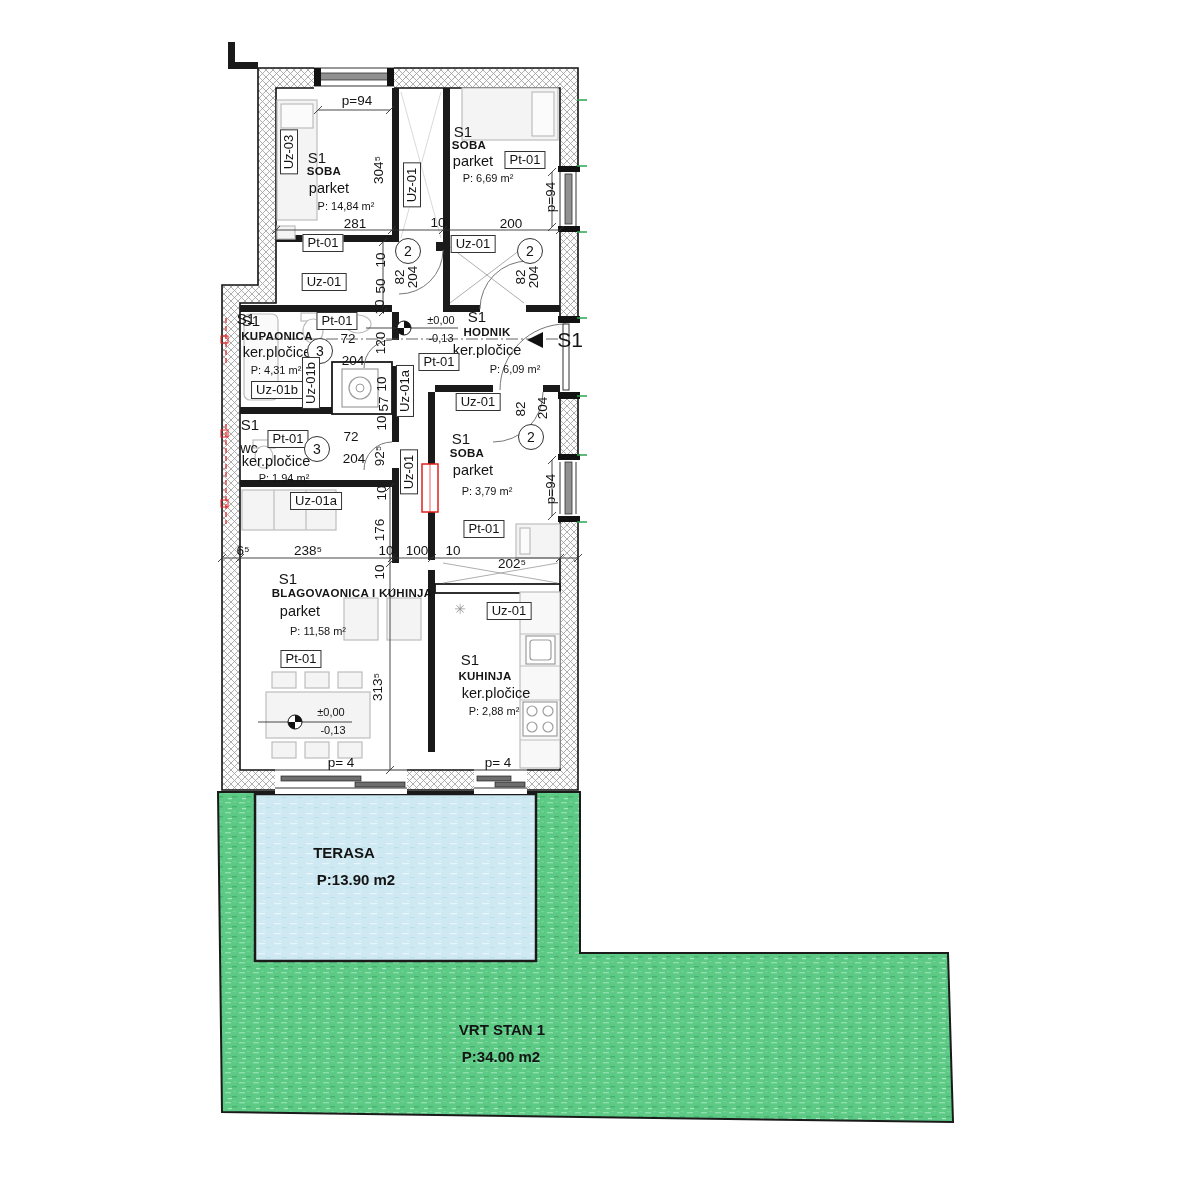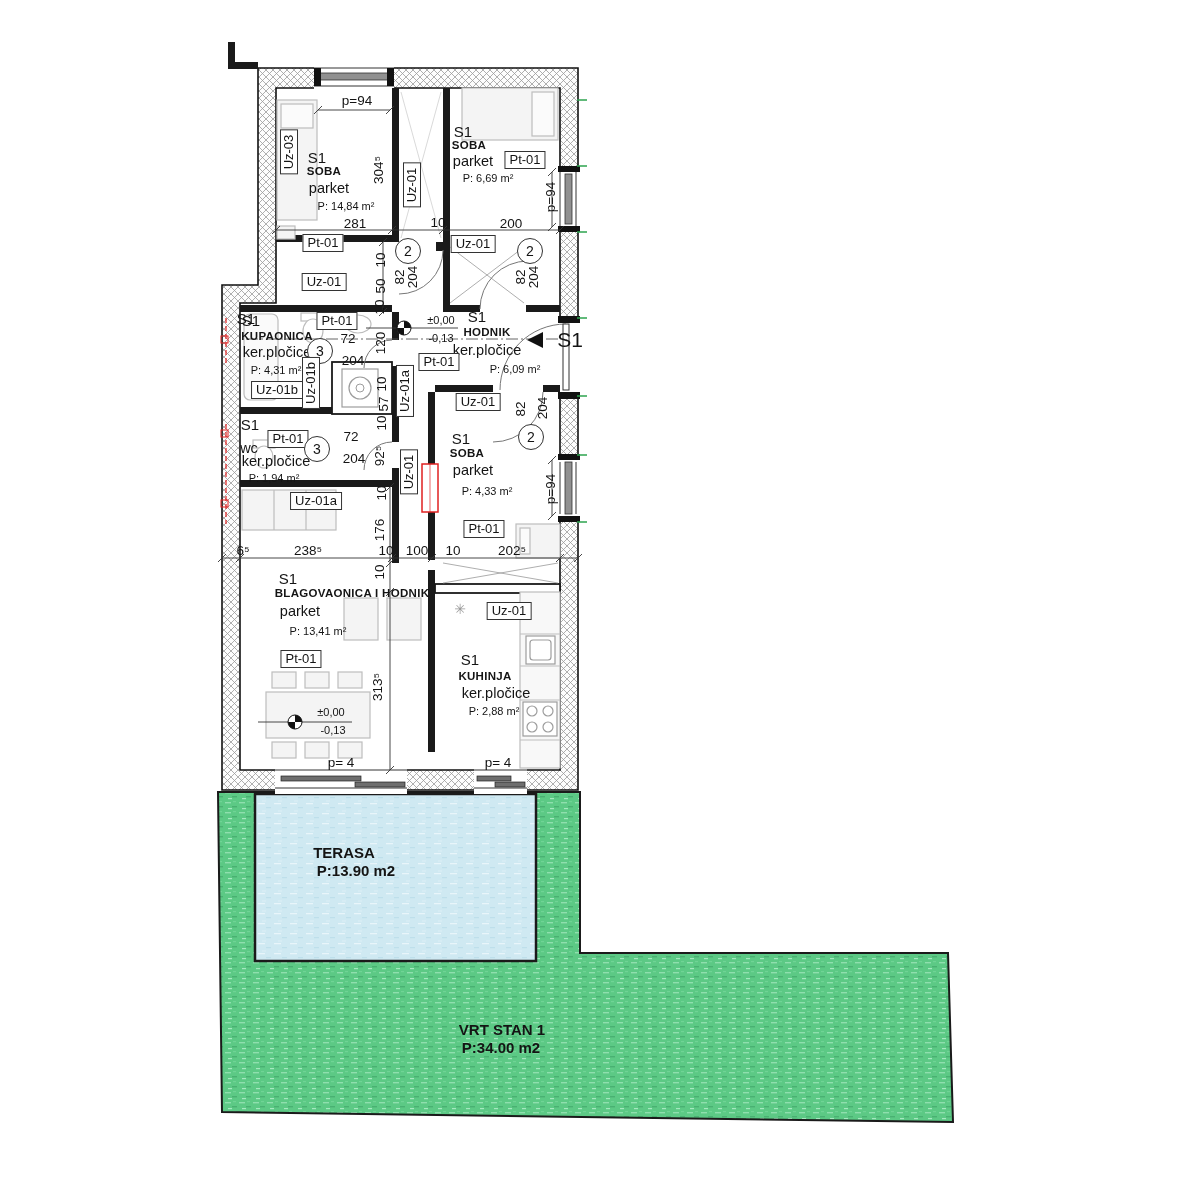--- a/index.html
+++ b/index.html
@@ -12,21 +12,21 @@
   .rid{font-size:15px;}
   .rname{font-size:11.5px;font-weight:bold;letter-spacing:.3px;}
   .rsub{font-size:14.5px;}
   .area{font-size:11px;}
   .dim{font-size:13.5px;}
   .tag{font-size:13px;border:1.3px solid #333;background:#fff;padding:1px 4px 2px 4px;}
   .circ{font-size:14px;width:24px;height:24px;border:1.4px solid #333;border-radius:50%;
         background:#fff;display:flex;align-items:center;justify-content:center;}
   .big{font-size:21px;}
   .tname{font-size:15px;font-weight:bold;}
-  .tarea{font-size:15px;font-weight:bold;}
+  .tarea{font-size:15px;font-weight:bold;margin-top:9px;}
   .sym{font-size:14px;color:#9a9a9a;}
   #section-arrow{position:absolute;left:527px;top:332px;width:0;height:0;
         border-top:8px solid transparent;border-bottom:8px solid transparent;
         border-right:16px solid #111;}
 </style>
 </head>
 <body>
 
 <div id="canvas">
 
@@ -282,50 +282,50 @@
       <div class="lbl big" style="left: 570px; top: 339px;">S1</div>
       <div class="lbl rid" style="left: 246px; top: 318px;">S1</div>
       <div class="lbl tag" style="left: 478px; top: 402px;">Uz-01</div>
       <div class="lbl tag v" style="left: 405px; top: 391px;">Uz-01a</div>
       <div class="lbl dim v" style="left: 384px; top: 404px;">57</div>
       <div class="lbl dim v" style="left: 382px; top: 384px;">10</div>
       <div class="lbl dim v" style="left: 382px; top: 423px;">10</div>
       <div class="lbl rid" style="left: 250px; top: 424px;">S1</div>
       <div class="lbl rsub" style="left: 249px; top: 448px;">wc</div>
       <div class="lbl rsub" style="left: 276px; top: 461px;">ker.pločice</div>
-      <div class="lbl area" style="left: 274px; top: 478px;">P: 1,94 m²</div>
+      <div class="lbl area" style="left: 274px; top: 478px; padding-left: 20px;">P: 1,94 m²</div>
       <div class="lbl tag" style="left: 288px; top: 439px;">Pt-01</div>
       <div class="lbl circ" style="left: 317px; top: 449px;">3</div>
       <div class="lbl dim" style="left: 351px; top: 437px;">72</div>
       <div class="lbl dim" style="left: 354px; top: 459px;">204</div>
       <div class="lbl dim v" style="left: 380px; top: 456px;">92⁵</div>
       <div class="lbl tag v" style="left: 409px; top: 472px;">Uz-01</div>
       <div class="lbl circ" style="left: 531px; top: 437px;">2</div>
       <div class="lbl dim v" style="left: 521px; top: 409px;">82</div>
       <div class="lbl dim v" style="left: 543px; top: 408px;">204</div>
       <div class="lbl rid" style="left: 461px; top: 438px;">S1</div>
       <div class="lbl rname" style="left: 467px; top: 454px;">SOBA</div>
       <div class="lbl rsub" style="left: 473px; top: 470px;">parket</div>
-      <div class="lbl area" style="left: 487px; top: 491px;">P: 4,33 m²</div>
+      <div class="lbl area" style="left: 487px; top: 491px;">P: 3,79 m²</div>
       <div class="lbl tag" style="left: 484px; top: 529px;">Pt-01</div>
       <div class="lbl dim v" style="left: 551px; top: 489px;">p=94</div>
       <div class="lbl tag" style="left: 316px; top: 501px;">Uz-01a</div>
       <div class="lbl dim" style="left: 243px; top: 551px;">6⁵</div>
       <div class="lbl dim" style="left: 308px; top: 551px;">238⁵</div>
       <div class="lbl dim" style="left: 386px; top: 551px;">10</div>
       <div class="lbl dim" style="left: 417px; top: 551px;">100</div>
       <div class="lbl dim" style="left: 453px; top: 551px;">10</div>
-      <div class="lbl dim" style="left: 512px; top: 551px;">202⁵</div>
+      <div class="lbl dim" style="left: 512px; top: 564px;">202⁵</div>
       <div class="lbl dim v" style="left: 380px; top: 530px;">176</div>
       <div class="lbl dim v" style="left: 382px; top: 493px;">10</div>
       <div class="lbl dim v" style="left: 380px; top: 572px;">10</div>
       <div class="lbl rid" style="left: 288px; top: 578px;">S1</div>
-      <div class="lbl rname" style="left: 352px; top: 594px;">BLAGOVAONICA I HODNIK</div>
+      <div class="lbl rname" style="left: 352px; top: 594px;">BLAGOVAONICA I KUHINJA</div>
       <div class="lbl rsub" style="left: 300px; top: 611px;">parket</div>
-      <div class="lbl area" style="left: 318px; top: 631px;">P: 13,41 m²</div>
+      <div class="lbl area" style="left: 318px; top: 631px;">P: 11,58 m²</div>
       <div class="lbl tag" style="left: 301px; top: 659px;">Pt-01</div>
       <div class="lbl area" style="left: 331px; top: 712px;">±0,00</div>
       <div class="lbl area" style="left: 333px; top: 730px;">-0,13</div>
       <div class="lbl dim v" style="left: 378px; top: 687px;">313⁵</div>
       <div class="lbl rid" style="left: 470px; top: 659px;">S1</div>
       <div class="lbl rname" style="left: 485px; top: 677px;">KUHINJA</div>
       <div class="lbl rsub" style="left: 496px; top: 693px;">ker.pločice</div>
       <div class="lbl area" style="left: 494px; top: 711px;">P: 2,88 m²</div>
       <div class="lbl tag" style="left: 509px; top: 611px;">Uz-01</div>
       <div class="lbl sym" style="left: 460px; top: 609px;">✳</div>

